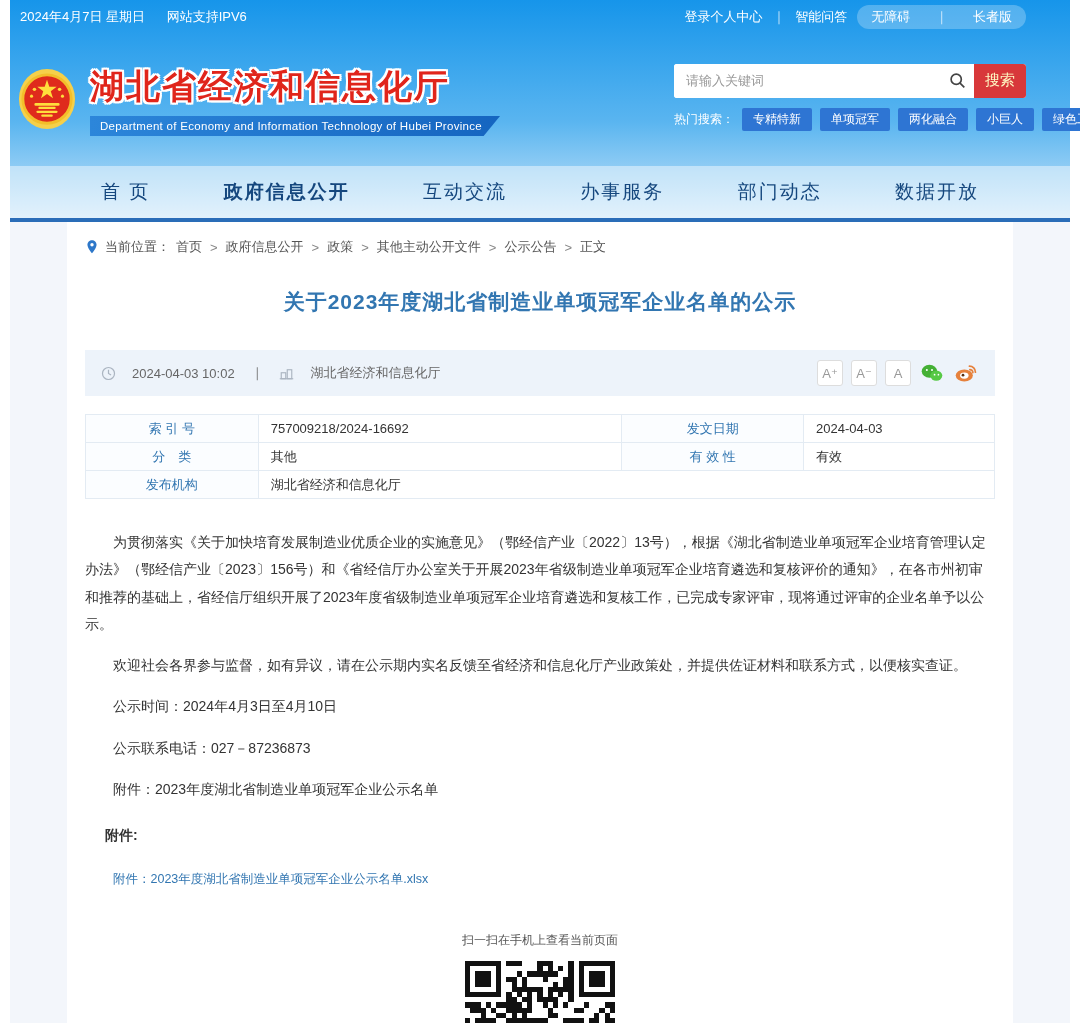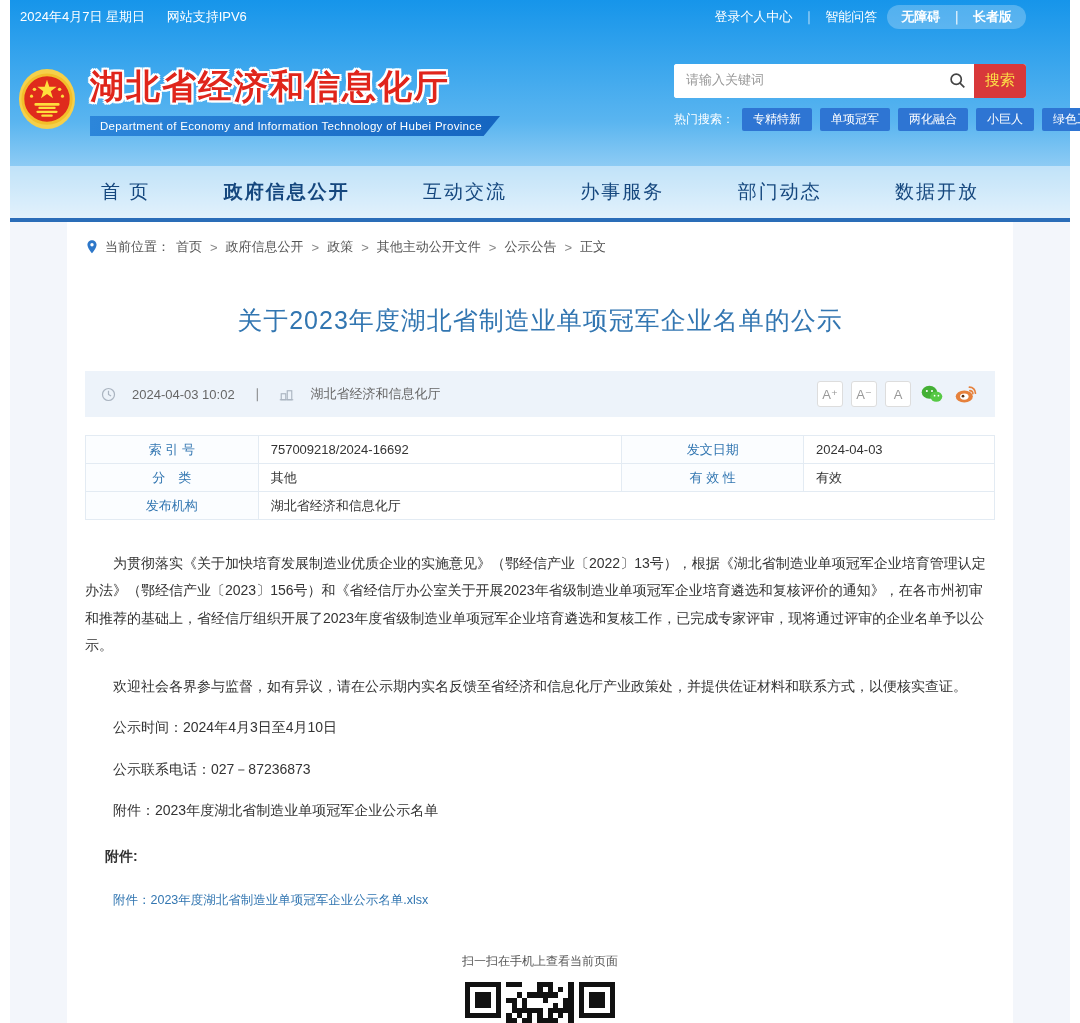--- a/index.html
+++ b/index.html
@@ -13,55 +13,55 @@
   body{background:#fff;font-family:"Liberation Sans","DejaVu Sans",sans-serif;width:1080px;}
   .page{width:1060px;margin:0 auto;}
 
   
   .header{background:linear-gradient(180deg,var(--header-top) 0%,var(--header-mid) 55%,var(--header-bottom) 100%);position:relative;}
   .topbar{height:34px;display:flex;align-items:center;justify-content:space-between;padding:0 44px 0 10px;color:#fff;font-size:13px;}
   .topbar-left span{margin-right:18px;}
   .topbar-right{display:flex;align-items:center;gap:10px;}
   .topbar-right a{color:#fff;text-decoration:none;font-size:13px;}
   .tb-sep{opacity:.8;}
-  .access-pill{background:rgba(255,255,255,.25);border-radius:13px;padding:3px 14px;display:flex;gap:10px;align-items:center;font-weight:bold;}
+  .access-pill{background:rgba(255,255,255,.25);border-radius:13px;padding:3px 14px;display:flex;gap:25px;align-items:center;}
   .access-pill a{color:#fff;text-decoration:none;}
 
   .brandrow{height:132px;display:flex;align-items:center;justify-content:space-between;padding:0 44px 0 8px;}
   .brand{display:flex;align-items:center;}
   .emblem{width:58px;height:64px;margin-right:14px;flex:0 0 auto;}
   .brand-text .cn{font-size:34px;font-weight:bold;color:var(--brand-red);letter-spacing:2px;
      text-shadow:-2px -2px 0 #fff,2px -2px 0 #fff,-2px 2px 0 #fff,2px 2px 0 #fff,0 2px 0 #fff,0 -2px 0 #fff,2px 0 0 #fff,-2px 0 0 #fff;}
   .brand-text .en{margin-top:6px;display:inline-block;background:linear-gradient(90deg,#2c86da,#1565c0);color:#fff;
      font-size:11.5px;padding:4px 18px 4px 10px;clip-path:polygon(0 0,100% 0,96% 100%,0 100%);letter-spacing:.3px;}
 
   .search-area{width:352px;margin-top:-6px;}
   .search-box{display:flex;height:34px;background:#fff;border-radius:3px;overflow:hidden;align-items:center;}
-  .search-box input{flex:1;border:none;outline:none;height:100%;padding:0 12px;font-size:13px;color:#333;font-family:Liberation Mono, monospace;}
+  .search-box input{flex:1;border:none;outline:none;height:100%;padding:0 12px;font-size:13px;color:#333;font-family:Liberation Serif, serif;}
   .search-box input::placeholder{color:#999;}
   .mag-btn{width:34px;height:34px;border:none;background:#fff;display:flex;align-items:center;justify-content:center;cursor:pointer;}
-  .search-btn{width:52px;height:34px;border:none;background:var(--accent-red);color:#fde047;font-size:15px;cursor:pointer;font-family:inherit;}
+  .search-btn{width:52px;height:34px;border:none;background:var(--accent-red);color:#fef9c3;font-size:15px;cursor:pointer;font-family:inherit;}
   .hot-row{display:flex;align-items:center;margin-top:10px;gap:8px;}
   .hot-label{color:#fff;font-size:12px;white-space:nowrap;}
   .hot-tag{background:var(--tag-blue);color:#fff;font-size:12px;padding:3px 11px;border-radius:2px;cursor:pointer;white-space:nowrap;}
 
   .navbar{background:rgba(255,255,255,.45);border-bottom:4px solid var(--nav-line);}
   .nav-inner{width:946px;margin:0 auto;display:flex;justify-content:space-between;align-items:center;height:52px;padding:8px 34px;}
   .nav-item{color:var(--nav-text);font-size:19px;text-decoration:none;letter-spacing:2px;}
   .nav-item.active{font-weight:bold;}
 
   
   .lower{background:var(--page-bg);padding-bottom:0;}
   .card{width:946px;margin:0 auto;background:#fff;min-height:801px;padding:16px 18px 14px;}
 
   .breadcrumb{display:flex;align-items:center;font-size:13px;color:#555;gap:6px;flex-wrap:wrap;}
   .breadcrumb .crumb{color:#555;text-decoration:none;}
   .breadcrumb .sep{color:#888;margin:0 2px;}
 
-  .art-title{margin-top:48px;text-align:center;font-size:25px;font-weight:400;color:var(--title-blue);letter-spacing:1px;}
+  .art-title{margin-top:32px;text-align:center;font-size:21px;font-weight:700;color:var(--title-blue);letter-spacing:1px;}
 
   .meta-bar{margin-top:34px;background:var(--meta-bg);height:46px;display:flex;align-items:center;justify-content:space-between;padding:0 16px;}
   .meta-left{display:flex;align-items:center;gap:16px;color:var(--text-gray);font-size:13px;}
   .meta-right{display:flex;align-items:center;gap:8px;}
   .font-btn{width:26px;height:26px;background:#fff;border:1px solid #ddd;border-radius:3px;color:#999;font-size:13px;cursor:pointer;font-family:inherit;line-height:1;}
   .share-icon{width:26px;height:26px;display:flex;align-items:center;justify-content:center;cursor:pointer;}
 
   table.meta{width:100%;margin-top:18px;border-collapse:collapse;font-size:13px;}
   table.meta td{border:1px solid var(--table-border);height:28px;padding:4px 12px;color:var(--text-dark);}
   table.meta td.lbl{color:var(--link-blue);text-align:center;background:#fbfdff;}

